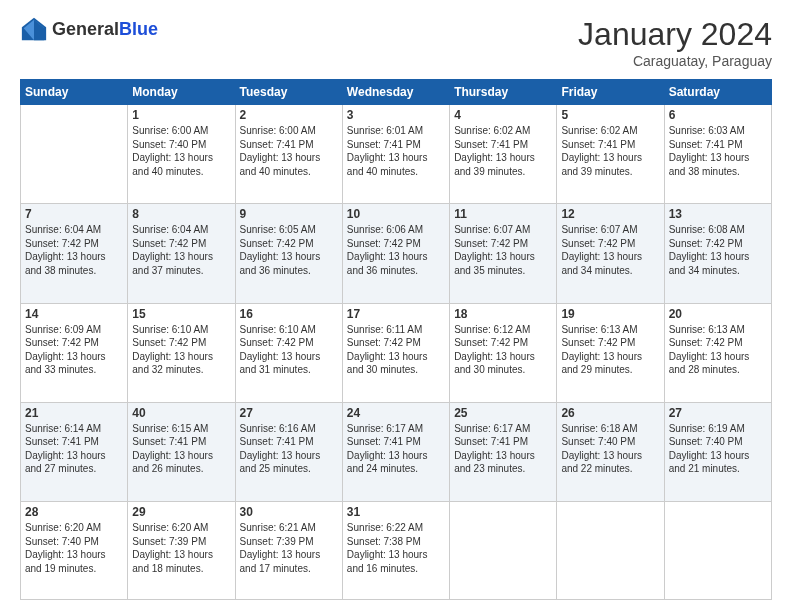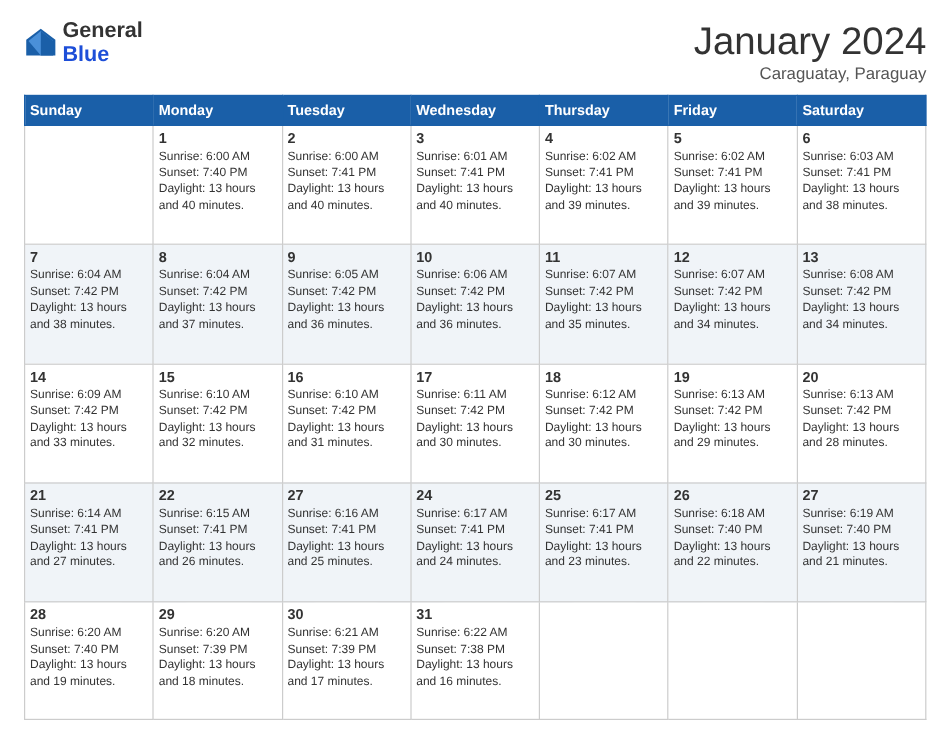--- a/index.html
+++ b/index.html
@@ -23,21 +23,21 @@
       align-items: flex-start;
       margin-bottom: 10px;
     }
     .logo {
       display: flex;
       align-items: center;
       gap: 4px;
     }
     .logo-text {
       display: flex;
-      flex-direction: column;
+      flex-direction: row;
       line-height: 1.1;
     }
     .logo-general {
       font-size: 18px;
       font-weight: bold;
       color: #333;
     }
     .logo-blue {
       font-size: 18px;
       font-weight: bold;
@@ -294,21 +294,21 @@
         </tr>
         <tr>
           <td>
             <span class="day-num">21</span>
             <div class="day-info" style="white-space: pre-line;">Sunrise: 6:14 AM
 Sunset: 7:41 PM
 Daylight: 13 hours
 and 27 minutes.</div>
           </td>
           <td>
-            <span class="day-num">22</span>
+            <span class="day-num">40</span>
             <div class="day-info" style="white-space: pre-line;">Sunrise: 6:15 AM
 Sunset: 7:41 PM
 Daylight: 13 hours
 and 26 minutes.</div>
           </td>
           <td>
             <span class="day-num">27</span>
             <div class="day-info" style="white-space: pre-line;">Sunrise: 6:16 AM
 Sunset: 7:41 PM
 Daylight: 13 hours

